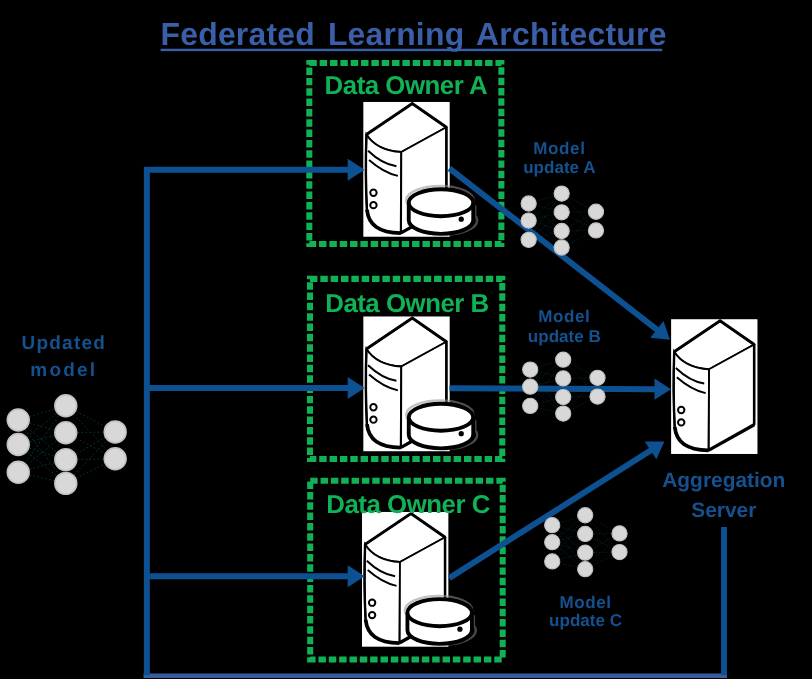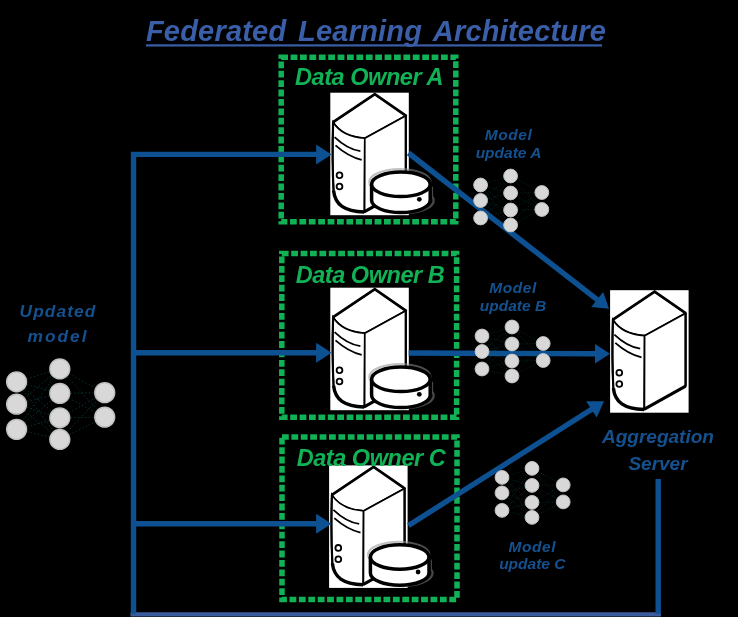--- a/index.html
+++ b/index.html
@@ -1,16 +1,16 @@
 <!DOCTYPE html>
 <html><head>
 <meta charset="utf-8">
 <style>
 html,body{margin:0;padding:0;background:#000;}
-#c{position:relative;width:732px;height:617px;background:#000;overflow:hidden;font-style:italic;}
+#c{position:relative;width:732px;height:617px;background:#000;overflow:hidden;}
 text{font-family:"Liberation Sans",sans-serif;font-weight:bold;}
 </style>
 </head>
 <body>
 <div id="c">
 <svg width="738" height="617" viewBox="0 0 738 617" xmlns="http://www.w3.org/2000/svg">
 <defs>
 <g id="tower">
   <rect x="0" y="0" width="78.5" height="122.5" fill="#fff"></rect>
   <path d="M 2.8,29.5 L 44.5,1.5 L 75.5,23 L 34.5,45.5 Q 12,44 2.8,29.5 Z" fill="#fff" stroke="#000" stroke-width="1.7"></path>

